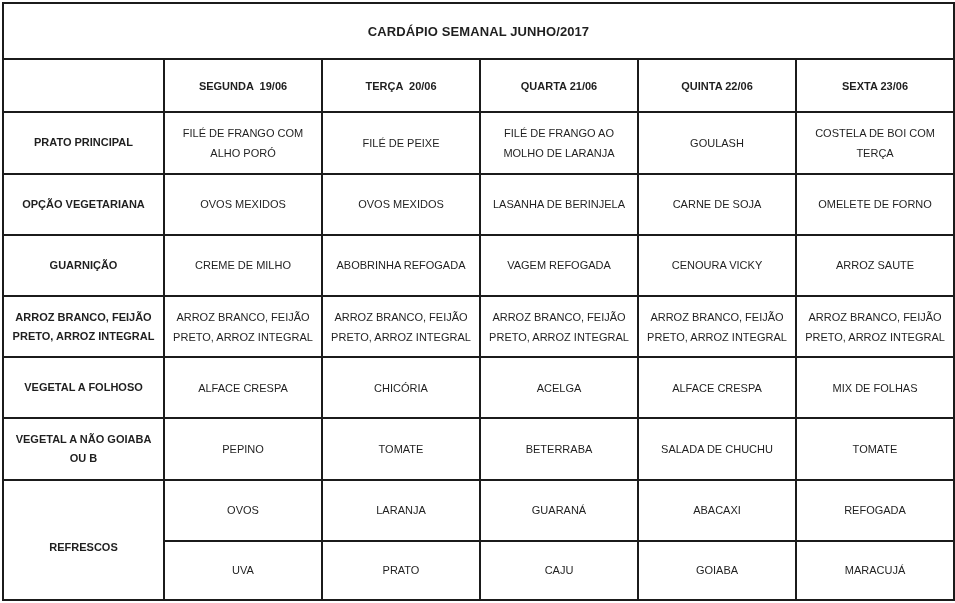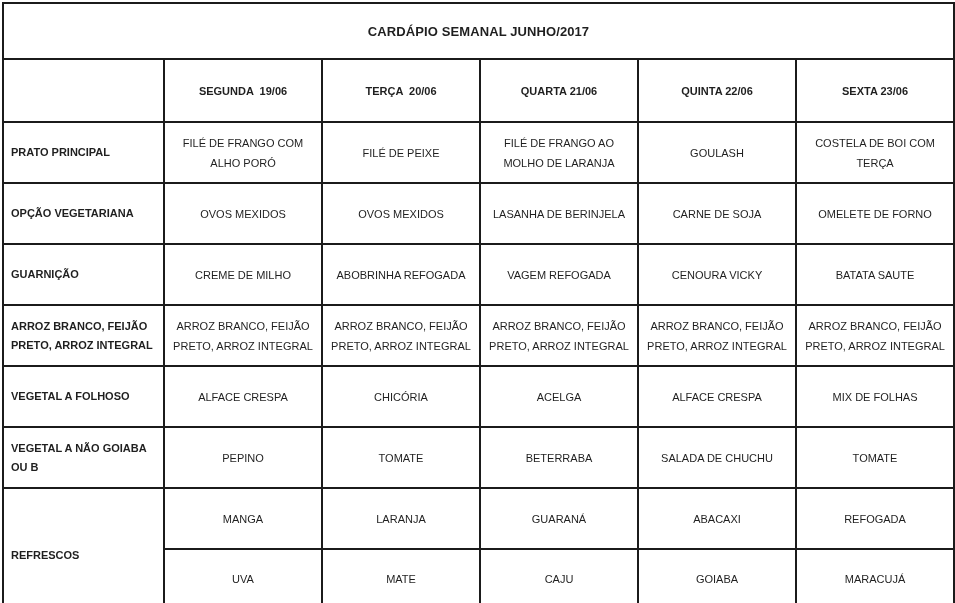--- a/index.html
+++ b/index.html
@@ -35,37 +35,37 @@
   td.day-cell {
     font-size: 11px;
     font-weight: bold;
     text-align: center;
     white-space: pre-wrap;
     padding: 0 4px;
   }
   td.label-cell {
     font-size: 11px;
     font-weight: bold;
-    text-align: left;
+    text-align: center;
     padding: 0 7px;
     line-height: 19px;
   }
   td.data-cell {
     font-size: 11px;
     text-align: center;
     padding: 0 4px;
     line-height: 20px;
     border-radius: 18px;
   }
   td.refrescos-label {
     vertical-align: top;
     padding-top: 15px;
   }
   tr.title-row   { height: 56px; }
-  tr.header-row  { height: 63px; border-radius: 10px; }
+  tr.header-row  { height: 53px; border-radius: 10px; }
   tr.data-row    { height: 61px; }
   tr.last-row    { height: 59px; }
 </style>
 </head>
 <body>
 
 <table class="menu">
   <colgroup>
     <col style="width:161px">
     <col style="width:158px">
@@ -106,21 +106,21 @@
     <td class="data-cell">CARNE DE SOJA</td>
     <td class="data-cell">OMELETE DE FORNO</td>
   </tr>
 
   <tr class="data-row">
     <td class="label-cell">GUARNIÇÃO</td>
     <td class="data-cell">CREME DE MILHO</td>
     <td class="data-cell">ABOBRINHA REFOGADA</td>
     <td class="data-cell">VAGEM REFOGADA</td>
     <td class="data-cell">CENOURA VICKY</td>
-    <td class="data-cell">BATATA SAUTE</td>
+    <td class="data-cell">ARROZ SAUTE</td>
   </tr>
 
   <tr class="data-row">
     <td class="label-cell">ARROZ BRANCO, FEIJÃO PRETO, ARROZ INTEGRAL</td>
     <td class="data-cell">ARROZ BRANCO, FEIJÃO PRETO, ARROZ INTEGRAL</td>
     <td class="data-cell">ARROZ BRANCO, FEIJÃO PRETO, ARROZ INTEGRAL</td>
     <td class="data-cell">ARROZ BRANCO, FEIJÃO PRETO, ARROZ INTEGRAL</td>
     <td class="data-cell">ARROZ BRANCO, FEIJÃO PRETO, ARROZ INTEGRAL</td>
     <td class="data-cell">ARROZ BRANCO, FEIJÃO PRETO, ARROZ INTEGRAL</td>
   </tr>
@@ -138,28 +138,28 @@
     <td class="label-cell">VEGETAL A NÃO GOIABA OU B</td>
     <td class="data-cell">PEPINO</td>
     <td class="data-cell">TOMATE</td>
     <td class="data-cell">BETERRABA</td>
     <td class="data-cell">SALADA DE CHUCHU</td>
     <td class="data-cell">TOMATE</td>
   </tr>
 
   <tr class="data-row">
     <td class="label-cell refrescos-label" rowspan="2">REFRESCOS</td>
-    <td class="data-cell">MANGA</td>
+    <td class="data-cell">OVOS</td>
     <td class="data-cell">LARANJA</td>
     <td class="data-cell">GUARANÁ</td>
     <td class="data-cell">ABACAXI</td>
     <td class="data-cell">REFOGADA</td>
   </tr>
 
   <tr class="last-row">
     <td class="data-cell">UVA</td>
-    <td class="data-cell">MATE</td>
+    <td class="data-cell">PRATO</td>
     <td class="data-cell">CAJU</td>
     <td class="data-cell">GOIABA</td>
     <td class="data-cell">MARACUJÁ</td>
   </tr>
 </tbody>
   </table>
 
 </body></html>

